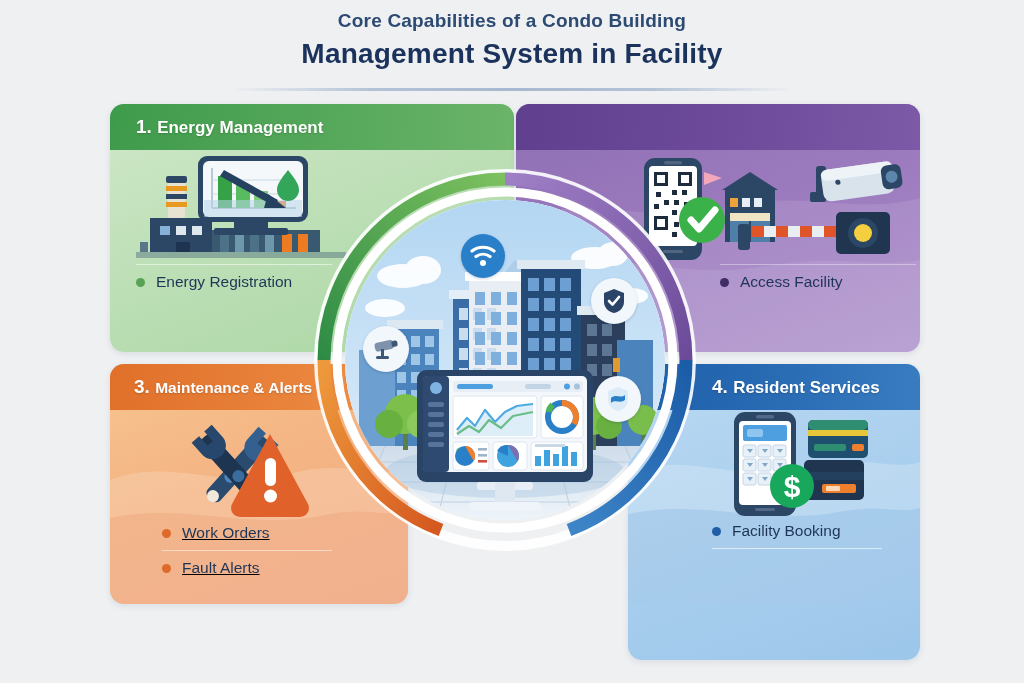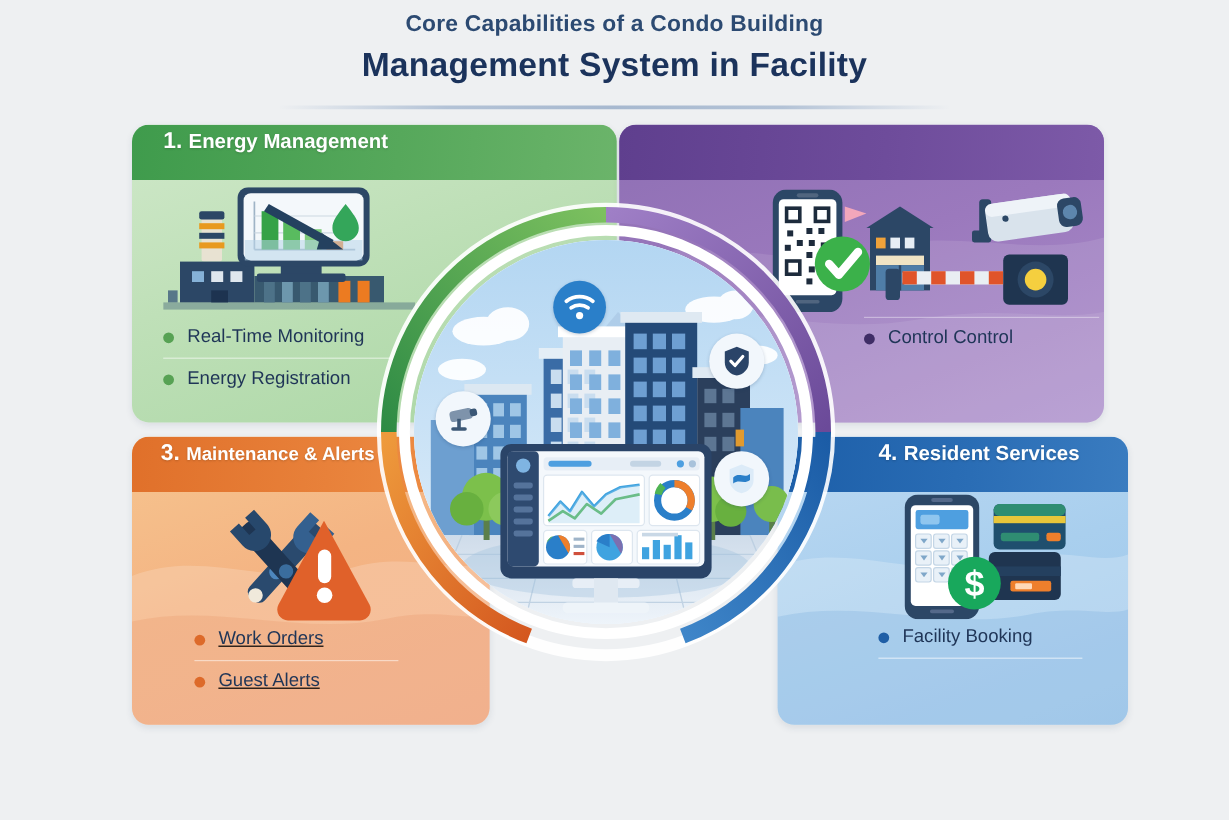--- a/index.html
+++ b/index.html
@@ -25,21 +25,21 @@
     position:absolute;left:232px;top:88px;width:560px;height:3px;
     background:linear-gradient(90deg,rgba(180,195,215,0) 0%,#9fb3cd 25%,#8fa6c4 50%,#9fb3cd 75%,rgba(180,195,215,0) 100%);
     border-radius:2px;opacity:.75;
   }
 
   
   .card{position:absolute;border-radius:14px;overflow:hidden;
         box-shadow:0 2px 6px rgba(40,60,90,.10);}
   .card .hdr{position:absolute;left:0;top:0;width:100%;height:46px;}
   .card .hdr-txt{
-    position:absolute;top:0;height:46px;line-height:28px;
+    position:absolute;top:0;height:46px;line-height:46px;
     color:#ffffff;font-weight:700;font-size:17px;white-space:nowrap;
     text-shadow:0 1px 2px rgba(0,0,0,.18);
   }
   .card .hdr-txt .num{font-size:19px;}
 
   .bullets{position:absolute;}
   .bullet{display:flex;align-items:center;height:34px;white-space:nowrap;}
   .bullet .dot{width:9px;height:9px;border-radius:50%;margin-right:11px;flex:0 0 9px;}
   .bullet .btxt{font-size:15.5px;color:#1f3557;font-weight:400;}
   .bsep{height:1px;width:196px;}
@@ -65,21 +65,21 @@
   
   #card3{left:110px;top:364px;width:298px;height:240px;
     background:linear-gradient(160deg,#f6c58f 0%,#f4b483 45%,#f3ad86 100%);}
   #card3 .hdr{background:linear-gradient(95deg,#e0702a 0%,#e8813a 55%,#ef9148 100%);}
   #card3 .hdr-txt{left:24px;font-size:15.5px;}
   #card3 .bullets{left:52px;top:152px;text-decoration:underline;}
   #card3 .dot{background:#dd6a2a;}
   #card3 .bsep{background:rgba(255,255,255,.5);width:170px;}
 
   
-  #card4{left:648px;top:364px;width:292px;height:240px;
+  #card4{left:628px;top:364px;width:292px;height:296px;
     background:linear-gradient(160deg,#bcd9f2 0%,#a9cfee 50%,#9cc6ea 100%);}
   #card4 .hdr{background:linear-gradient(95deg,#1c5ea8 0%,#2a6db5 55%,#3a7cc0 100%);}
   #card4 .hdr-txt{left:84px;}
   #card4 .bullets{left:84px;top:150px;}
   #card4 .dot{background:#1f5ea6;}
   #card4 .bsep{background:rgba(255,255,255,.6);width:170px;}
 
   
   #hub{position:absolute;left:311px;top:166px;width:388px;height:388px;}
   .ring-svg{position:absolute;inset:0;}
@@ -155,24 +155,20 @@
       <rect x="136" y="45" width="14" height="7" fill="#ef7f28"></rect>
       <rect x="68" y="44" width="98" height="17" fill="#b8d6ea" opacity=".55"></rect>
 
       <path d="M88 14 L142 44 L138 50 L84 20 Z" fill="#24415f"></path>
       <path d="M132 38 L150 52 L128 52 Z" fill="#24415f"></path>
 
       <path d="M152 14 c7 9 11 14 11 20 a11 11 0 0 1 -22 0 c0 -6 4 -11 11 -20 z" fill="#34a65a"></path>
     </svg>
 
     <div class="bullets">
-      <div class="bullet">
-        <span class="dot"></span>
-        <span class="btxt">Real-Time Monitoring</span>
-      </div>
       <div class="bsep"></div>
       <div class="bullet">
         <span class="dot"></span>
         <span class="btxt">Energy Registration</span>
       </div>
     </div>
   </div>
 
   <div class="card" id="card2">
     <div class="hdr"></div>
@@ -245,21 +241,21 @@
       </g>
 
       <circle cx="76" cy="62" r="23" fill="#3bb14a"></circle>
       <path d="M65 62 l8 9 l16 -19" stroke="#ffffff" stroke-width="7" fill="none" stroke-linecap="round" stroke-linejoin="round"></path>
     </svg>
 
     <div class="bullets">
       <div class="bsep"></div>
       <div class="bullet">
         <span class="dot"></span>
-        <span class="btxt">Control Control</span>
+        <span class="btxt">Access Facility</span>
       </div>
     </div>
   </div>
 
   <div class="card" id="card3">
     <div class="hdr"></div>
     <div class="hdr-txt">
       <span class="num">3. </span>
       <span>Maintenance &amp; Alerts</span>
     </div>
@@ -296,21 +292,21 @@
     </svg>
 
     <div class="bullets">
       <div class="bullet">
         <span class="dot"></span>
         <span class="btxt">Work Orders</span>
       </div>
       <div class="bsep"></div>
       <div class="bullet">
         <span class="dot"></span>
-        <span class="btxt">Guest Alerts</span>
+        <span class="btxt">Fault Alerts</span>
       </div>
     </div>
   </div>
 
   <div class="card" id="card4">
     <div class="hdr"></div>
     <div class="hdr-txt">
       <span class="num">4. </span>
       <span>Resident Services</span>
     </div>

